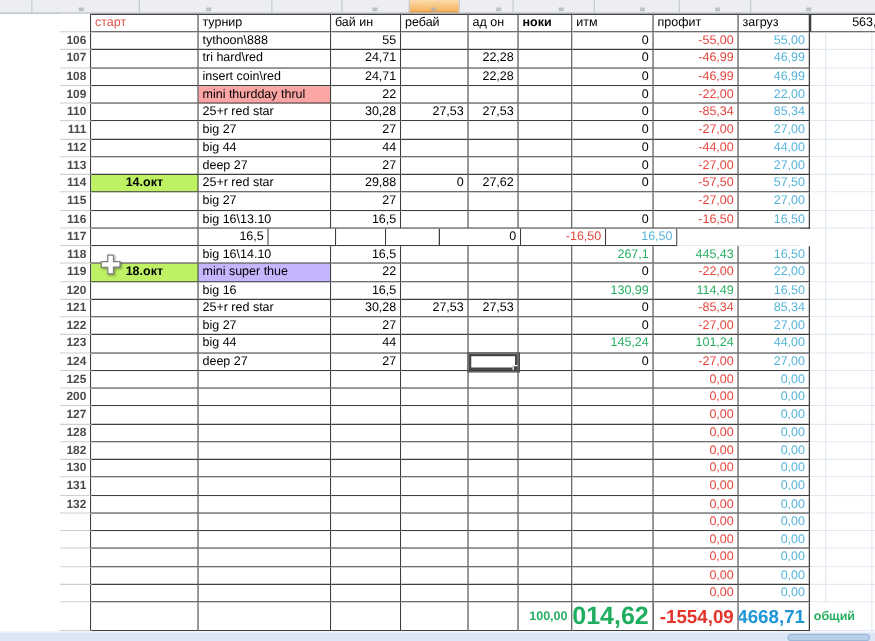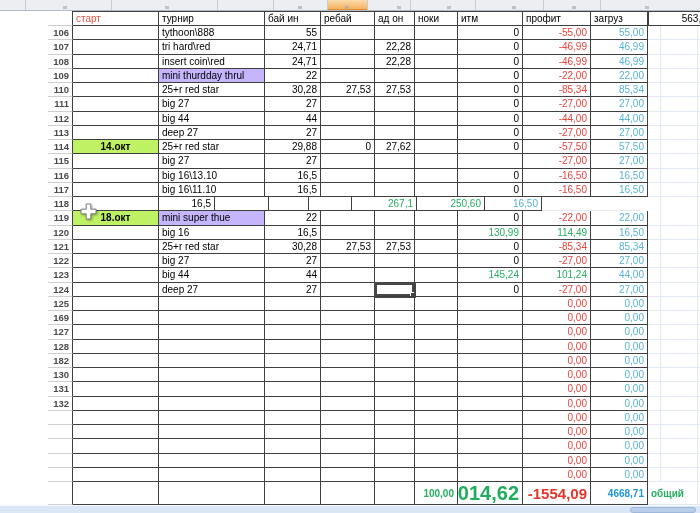--- a/index.html
+++ b/index.html
@@ -21,47 +21,47 @@
   .cell{box-sizing:border-box;display:flex;align-items:center;overflow:hidden;
         white-space:nowrap;border-right:1px solid #3f3f3f;border-bottom:1px solid #3f3f3f;
         background:#fff;}
   .c-num{width:25px;justify-content:flex-end;padding-right:3px;color:#4a4a4a;
          font-size:9.5px;border-bottom:1px solid #cfcfcf;font-weight:bold;}
   .c-start{width:86px;justify-content:center;}
   .c-tournament{width:106px;padding-left:3px;}
   .c-buyin{width:56px;}
   .c-rebuy{width:54px;}
   .c-addon{width:40px;}
-  .c-knock{width:43px;}
+  .c-knock{width:43px;font-weight:bold;}
   .c-itm{width:65px;}
   .c-profit{width:68px;}
   .c-zagruz{width:57px;text-align:center;}
   .c-extra{width:98px;border-right:none;border-bottom:1px solid #e3e9f2;justify-content:center;}
   .c-buyin,.c-rebuy,.c-addon,.c-knock,.c-itm,.c-profit,.c-zagruz{justify-content:flex-end;padding-right:3px;}
   .row.header .cell{border-top:1px solid #3f3f3f;justify-content:flex-start;padding-left:3px;}
   .row.header .c-num{border-top:none;}
   .row.header .c-start{color:#e0544a;}
   .row.header .c-extra{border:1px solid #3f3f3f;justify-content:center;padding-left:0;}
   .datecell{background:#bef264;font-weight:bold;}
-  .hl-orange{background:#c4b5fd;}
+  .hl-orange{background:#fca5a5;}
   .hl-yellow{background:#c4b5fd;}
   .green{color:#27ae60;}
   .red{color:#e6443c;}
   .blue{color:#56b4d9;}
   
   .sel{position:relative;z-index:3;box-shadow:inset 0 0 0 2px #474747,0 0 0 1px #474747;}
   .handle{position:absolute;right:-3px;bottom:-3px;width:5px;height:5px;
           background:#474747;border:1px solid #fff;}
   
   .row.totals .cell{font-weight:bold;}
   .row.totals .c-num{border-bottom:1px solid #cfcfcf;}
   .t-knock{color:#27ae60;}
   .t-itm{color:#1fae5e;font-size:20px;position:relative;}
   .t-profit{color:#e5342b;font-size:15px;}
-  .t-zagruz{color:#2196d6;font-size:10px;}
+  .t-zagruz{color:#2196d6;font-size:15px;}
   .t-extra{color:#27ae60;justify-content:flex-start;padding-left:3px;font-weight:normal;}
   
   .vline{position:absolute;width:1px;background:#e3e9f2;}
   
   .cursor{position:absolute;left:80px;top:203px;width:17px;height:17px;z-index:9;
           filter:drop-shadow(1px 1px 1px rgba(0,0,0,.35));}
   
   .scrollstrip{position:absolute;left:0;top:505px;width:700px;height:8px;
           background:#dbe7f6;border-top:1px solid #f6f9fd;box-sizing:border-box;}
   .scrollthumb{position:absolute;left:630px;top:1px;width:66px;height:6px;
@@ -248,39 +248,39 @@
         <div class="cell c-addon"></div>
         <div class="cell c-knock"></div>
         <div class="cell c-itm">0</div>
         <div class="cell c-profit red">-16,50</div>
         <div class="cell c-zagruz blue">16,50</div>
         <div class="cell c-extra"></div>
       </div>
       <div class="row">
         <div class="cell c-num">117</div>
         <div class="cell c-start"></div>
-        <div class="cell c-tournament">big 16\11.10</div>
         <div class="cell c-buyin">16,5</div>
         <div class="cell c-rebuy"></div>
         <div class="cell c-addon"></div>
         <div class="cell c-knock"></div>
         <div class="cell c-itm">0</div>
         <div class="cell c-profit red">-16,50</div>
         <div class="cell c-zagruz blue">16,50</div>
         <div class="cell c-extra"></div>
       </div>
       <div class="row">
         <div class="cell c-num">118</div>
         <div class="cell c-start"></div>
+        <div class="cell c-tournament">big 16\14.10</div>
         <div class="cell c-buyin">16,5</div>
         <div class="cell c-rebuy"></div>
         <div class="cell c-addon"></div>
         <div class="cell c-knock"></div>
         <div class="cell c-itm green">267,1</div>
-        <div class="cell c-profit green">250,60</div>
+        <div class="cell c-profit green">445,43</div>
         <div class="cell c-zagruz blue">16,50</div>
         <div class="cell c-extra"></div>
       </div>
       <div class="row">
         <div class="cell c-num">119</div>
         <div class="cell c-start datecell">18.окт</div>
         <div class="cell c-tournament hl-yellow">mini super thue</div>
         <div class="cell c-buyin">22</div>
         <div class="cell c-rebuy"></div>
         <div class="cell c-addon"></div>
@@ -364,21 +364,21 @@
         <div class="cell c-buyin"></div>
         <div class="cell c-rebuy"></div>
         <div class="cell c-addon"></div>
         <div class="cell c-knock"></div>
         <div class="cell c-itm"></div>
         <div class="cell c-profit red">0,00</div>
         <div class="cell c-zagruz blue">0,00</div>
         <div class="cell c-extra"></div>
       </div>
       <div class="row">
-        <div class="cell c-num">169</div>
+        <div class="cell c-num">200</div>
         <div class="cell c-start"></div>
         <div class="cell c-tournament"></div>
         <div class="cell c-buyin"></div>
         <div class="cell c-rebuy"></div>
         <div class="cell c-addon"></div>
         <div class="cell c-knock"></div>
         <div class="cell c-itm"></div>
         <div class="cell c-profit red">0,00</div>
         <div class="cell c-zagruz blue">0,00</div>
         <div class="cell c-extra"></div>

